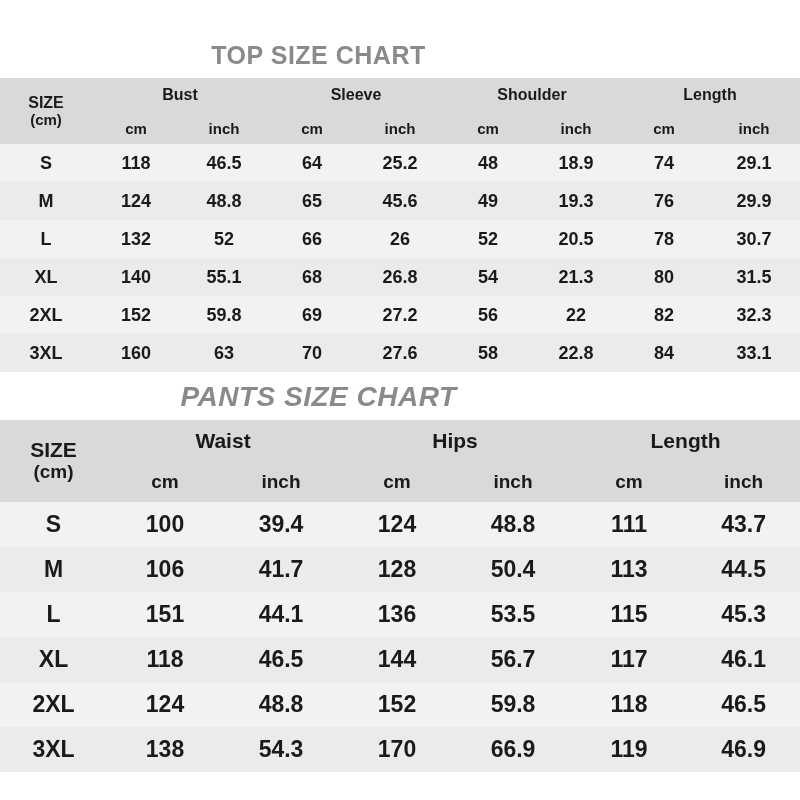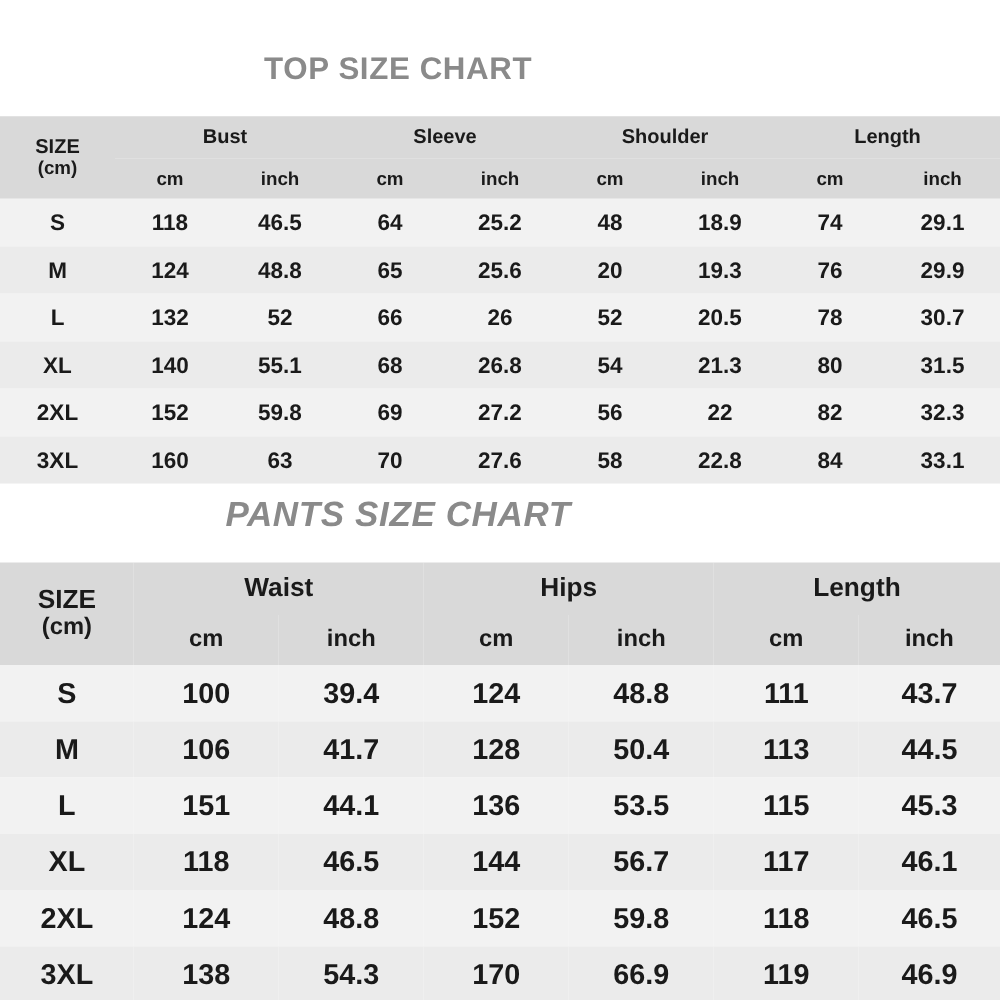--- a/index.html
+++ b/index.html
@@ -40,21 +40,20 @@
     padding-top: 6px;
     padding-bottom: 6px;
     font-style: italic;
   }
 
   
   table {
     border-collapse: collapse;
     width: 800px;
     table-layout: fixed;
-    margin-top: 15px;
   }
   td, th {
     text-align: center;
     font-weight: bold;
     color: #1a1a1a;
     padding: 0;
   }
 
   
   #top-chart .hdr-row td {
@@ -177,22 +176,22 @@
         <td>48</td>
         <td>18.9</td>
         <td>74</td>
         <td>29.1</td>
       </tr>
       <tr>
         <td class="size-cell">M</td>
         <td>124</td>
         <td>48.8</td>
         <td>65</td>
-        <td>25.6</td>
-        <td>20</td>
+        <td>45.6</td>
+        <td>49</td>
         <td>19.3</td>
         <td>76</td>
         <td>29.9</td>
       </tr>
       <tr>
         <td class="size-cell">L</td>
         <td>132</td>
         <td>52</td>
         <td>66</td>
         <td>26</td>

